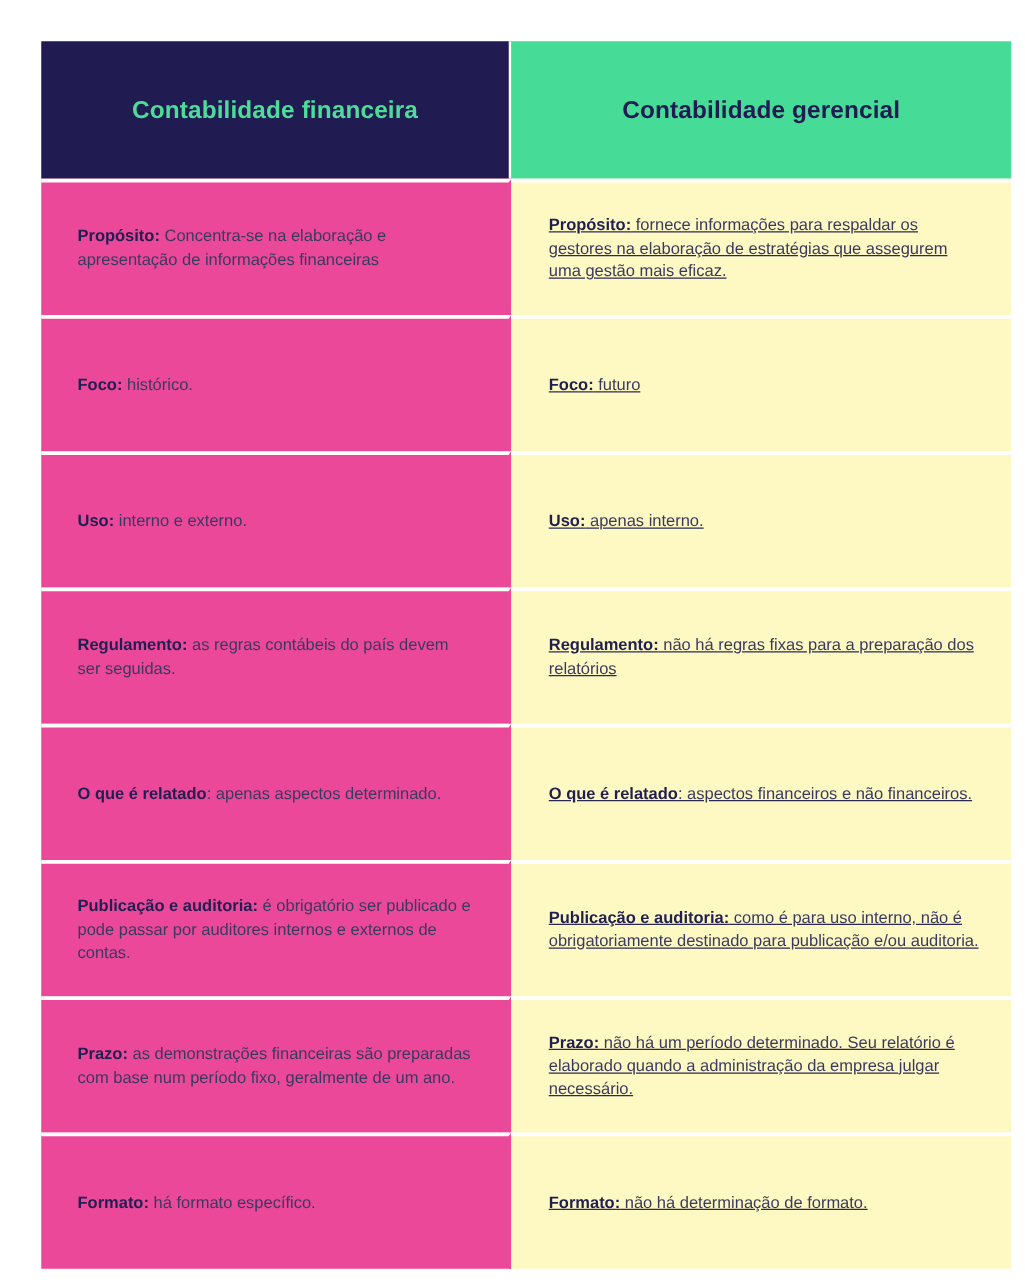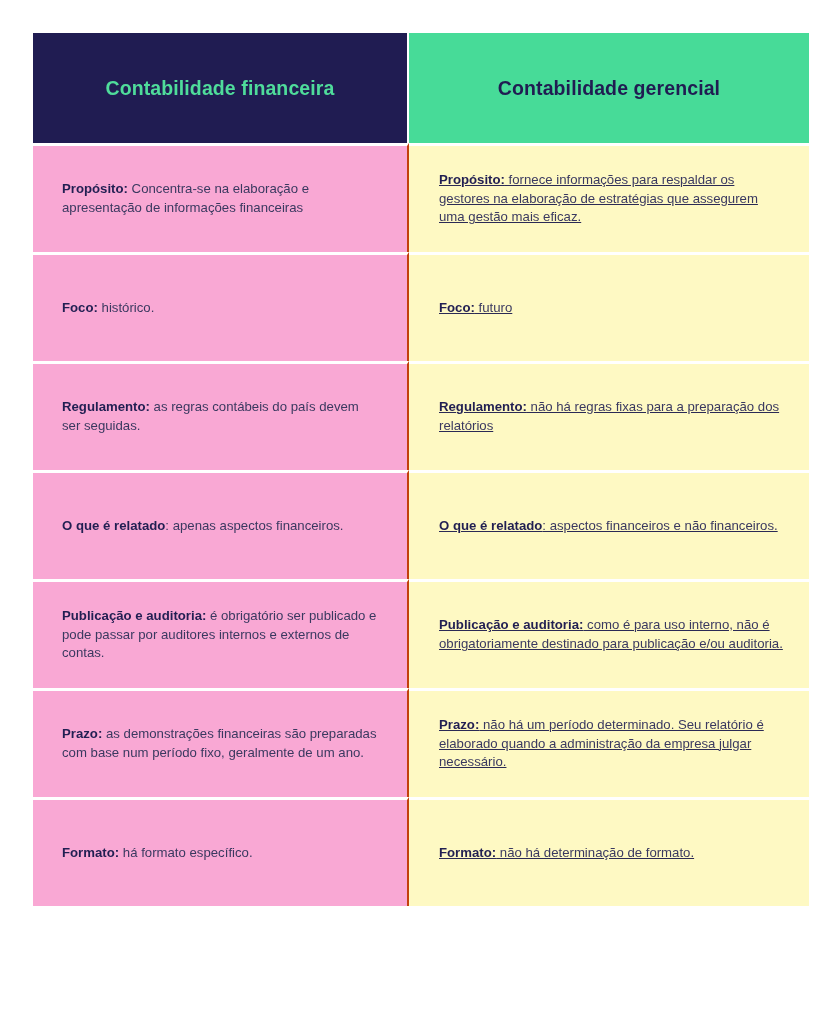--- a/index.html
+++ b/index.html
@@ -62,22 +62,22 @@
     height: 109px;
     vertical-align: middle;
     padding: 10px 28px 10px 29px;
     box-sizing: border-box;
     font-size: 13.2px;
     line-height: 1.43;
     color: #2b2a55;
     border-top: 3px solid #ffffff;
   }
   td.cell-left {
-    background: #f9a8d4;
-    border-right: 2px solid #c2410c;
+    background: #ec4899;
+    border-right: 2px solid #ec4899;
   }
   td.cell-right {
     background: #fef9c3;
     padding-left: 30px;
     padding-right: 22px;
     text-decoration: underline;
   }
 
   .cell-label {
     font-weight: bold;
@@ -117,33 +117,41 @@
 
       <tr>
         <td class="cell-left">
           <span class="cell-inner"><span class="cell-label">Foco:</span><span class="cell-text"> histórico.</span></span>
         </td>
         <td class="cell-right">
           <span class="cell-inner"><span class="cell-label">Foco:</span><span class="cell-text"> futuro</span></span>
         </td>
       </tr>
 
+      <tr>
+        <td class="cell-left">
+          <span class="cell-inner"><span class="cell-label">Uso:</span><span class="cell-text"> interno e externo.</span></span>
+        </td>
+        <td class="cell-right">
+          <span class="cell-inner"><span class="cell-label">Uso:</span><span class="cell-text"> apenas interno.</span></span>
+        </td>
+      </tr>
 
       <tr>
         <td class="cell-left">
           <span class="cell-inner"><span class="cell-label">Regulamento:</span><span class="cell-text"> as regras contábeis do país devem ser seguidas.</span></span>
         </td>
         <td class="cell-right">
           <span class="cell-inner"><span class="cell-label">Regulamento:</span><span class="cell-text"> não há regras fixas para a preparação dos relatórios</span></span>
         </td>
       </tr>
 
       <tr>
         <td class="cell-left">
-          <span class="cell-inner"><span class="cell-label">O que é relatado</span><span class="cell-text">: apenas aspectos financeiros.</span></span>
+          <span class="cell-inner"><span class="cell-label">O que é relatado</span><span class="cell-text">: apenas aspectos determinado.</span></span>
         </td>
         <td class="cell-right">
           <span class="cell-inner"><span class="cell-label">O que é relatado</span><span class="cell-text">: aspectos financeiros e não financeiros.</span></span>
         </td>
       </tr>
 
       <tr>
         <td class="cell-left">
           <span class="cell-inner"><span class="cell-label">Publicação e auditoria:</span><span class="cell-text"> é obrigatório ser publicado e pode passar por auditores internos e externos de contas.</span></span>
         </td>

